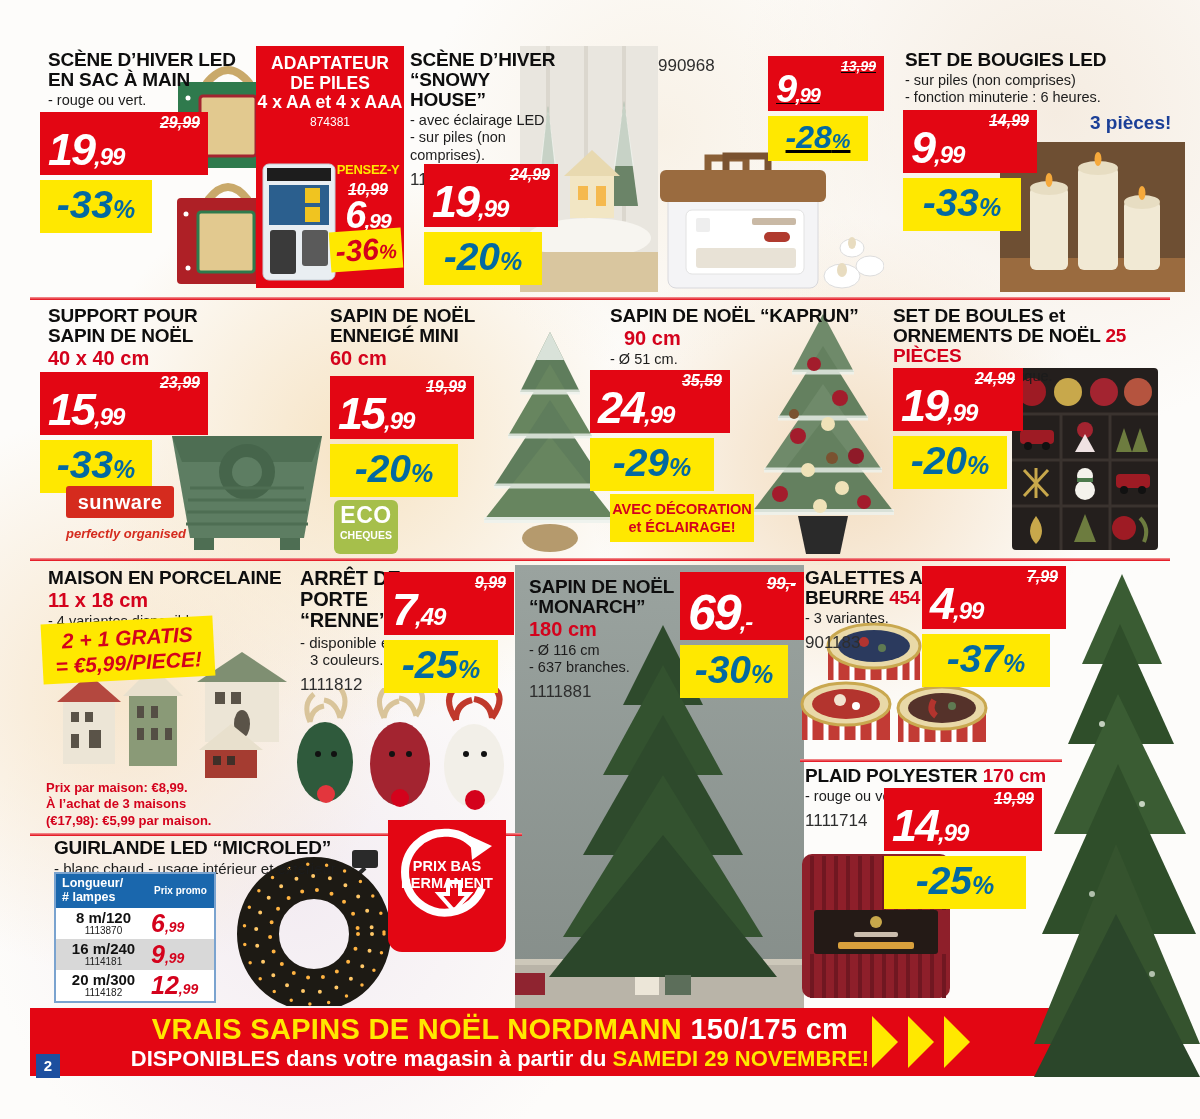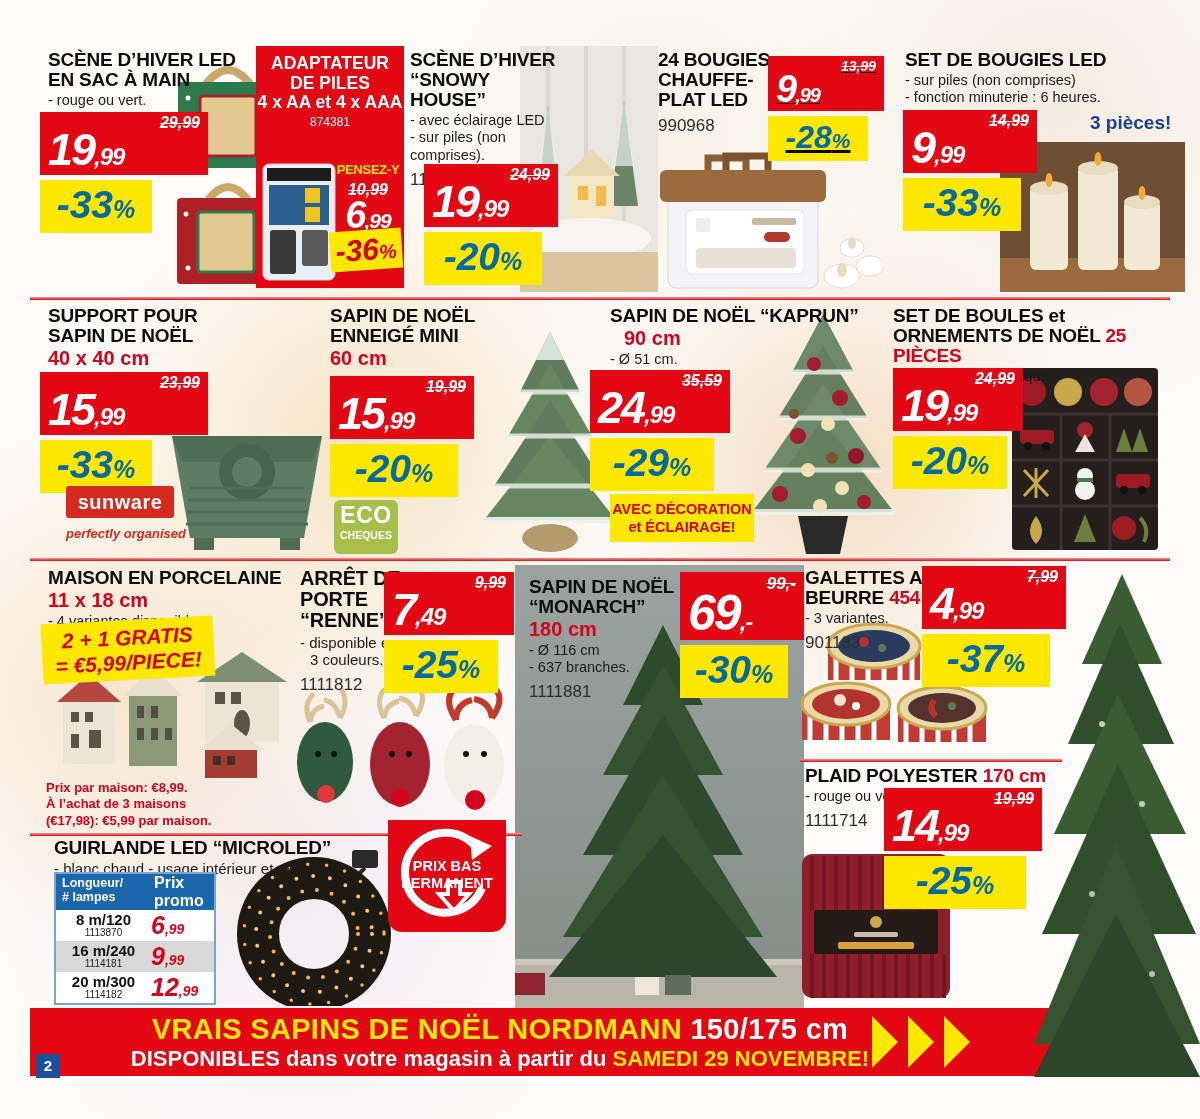--- a/index.html
+++ b/index.html
@@ -57,30 +57,30 @@
   .sw-tag{color:#d52b1e;font-weight:bold;font-style:italic;font-size:13px;margin-top:8px;}
   .eco{position:absolute;background:#a6bf4b;border-radius:6px;width:64px;height:54px;z-index:5;
     color:#fff;text-align:center;font-weight:bold;}
   .eco-1{font-size:23px;line-height:30px;letter-spacing:0.5px;}
   .eco-2{font-size:10.5px;line-height:10px;}
   
   .gtable{position:absolute;left:54px;top:872px;width:158px;background:#fff;z-index:5;
     border:2px solid #7aa3cf;}
   .gt-head{display:flex;background:#1a67ad;color:#fff;font-weight:bold;}
   .gt-h1{width:92px;font-size:12.5px;line-height:1.1;padding:3px 0 3px 6px;}
-  .gt-h2{width:60px;font-size:16px;display:flex;align-items:center;}
+  .gt-h2{width:60px;font-size:10px;display:flex;align-items:center;text-align:center;}
   .gt-row{display:flex;align-items:center;height:31px;}
   .gt-row.alt{background:#d8d8d8;}
   .gt-c1{width:95px;text-align:center;}
   .gt-spec{font-size:15px;font-weight:bold;line-height:1.05;color:#111;}
   .gt-sku{font-size:10px;line-height:1.05;color:#222;}
   .gt-c2{width:60px;color:#d4021c;font-weight:bold;font-style:italic;font-size:25px;line-height:0.8;white-space:nowrap;}
   .gt-c2 .cents{font-size:14px;}
   
-  .prixbas{position:absolute;left:388px;top:820px;width:118px;height:112px;background:#e30613;
+  .prixbas{position:absolute;left:388px;top:820px;width:118px;height:132px;background:#e30613;
     border-radius:0 0 14px 14px;z-index:6;}
   .pbs-text{position:absolute;left:0;right:0;top:38px;color:#fff;font-weight:bold;font-size:14.5px;
     text-align:center;line-height:1.2;z-index:2;}
   
   .banner{position:absolute;left:30px;top:1008px;width:1140px;height:68px;background:#e30613;z-index:1;}
   .bn-l1{position:absolute;left:40px;top:5px;width:860px;text-align:center;font-weight:bold;
     font-size:29px;letter-spacing:0.3px;white-space:nowrap;}
   .bn-l2{position:absolute;left:40px;top:38px;width:860px;text-align:center;font-weight:bold;
     font-size:22px;white-space:nowrap;}
   .yel{color:#ffe800;} .whi{color:#fff;}
@@ -167,21 +167,20 @@
   </svg>
   <div class="pricebox" style="left:424px;top:164px;">
     <div class="pb-red" style="width:118px;">
       <div class="pb-old">24,99</div>
       <div class="pb-new"><span class="pb-int">19</span><span class="pb-dec">,99</span></div>
     </div>
     <div class="pb-disc" style="width:118px;"><span>-20</span><span class="pb-pc">%</span></div>
   </div>
 
   <div class="tbox" style="left:658px;top:50px;width:140px;">
-    <div class="t-title">24 BOUGIES CHAUFFE-PLAT LED</div>
     <div class="t-sku">990968</div>
   </div>
   <svg class="abs" style="left:656px;top:148px;z-index:3;" width="228" height="146" viewBox="0 0 228 146">
     <path d="M52 26 v-16 h38 v16" stroke="#8a5f36" stroke-width="7" fill="none"></path>
     <path d="M70 26 v-18 h42 v18" stroke="#7a5230" stroke-width="7" fill="none"></path>
     <rect x="12" y="44" width="150" height="96" rx="8" fill="#f4f4f6" stroke="#d8d8dc"></rect>
     <rect x="4" y="22" width="166" height="32" rx="6" fill="#9a6b3f"></rect>
     <rect x="30" y="62" width="118" height="64" rx="6" fill="#fff" stroke="#e2e2e2"></rect>
     <rect x="40" y="70" width="14" height="14" rx="2" fill="#eee"></rect>
     <rect x="96" y="70" width="44" height="7" rx="2" fill="#c9b9a5"></rect>

